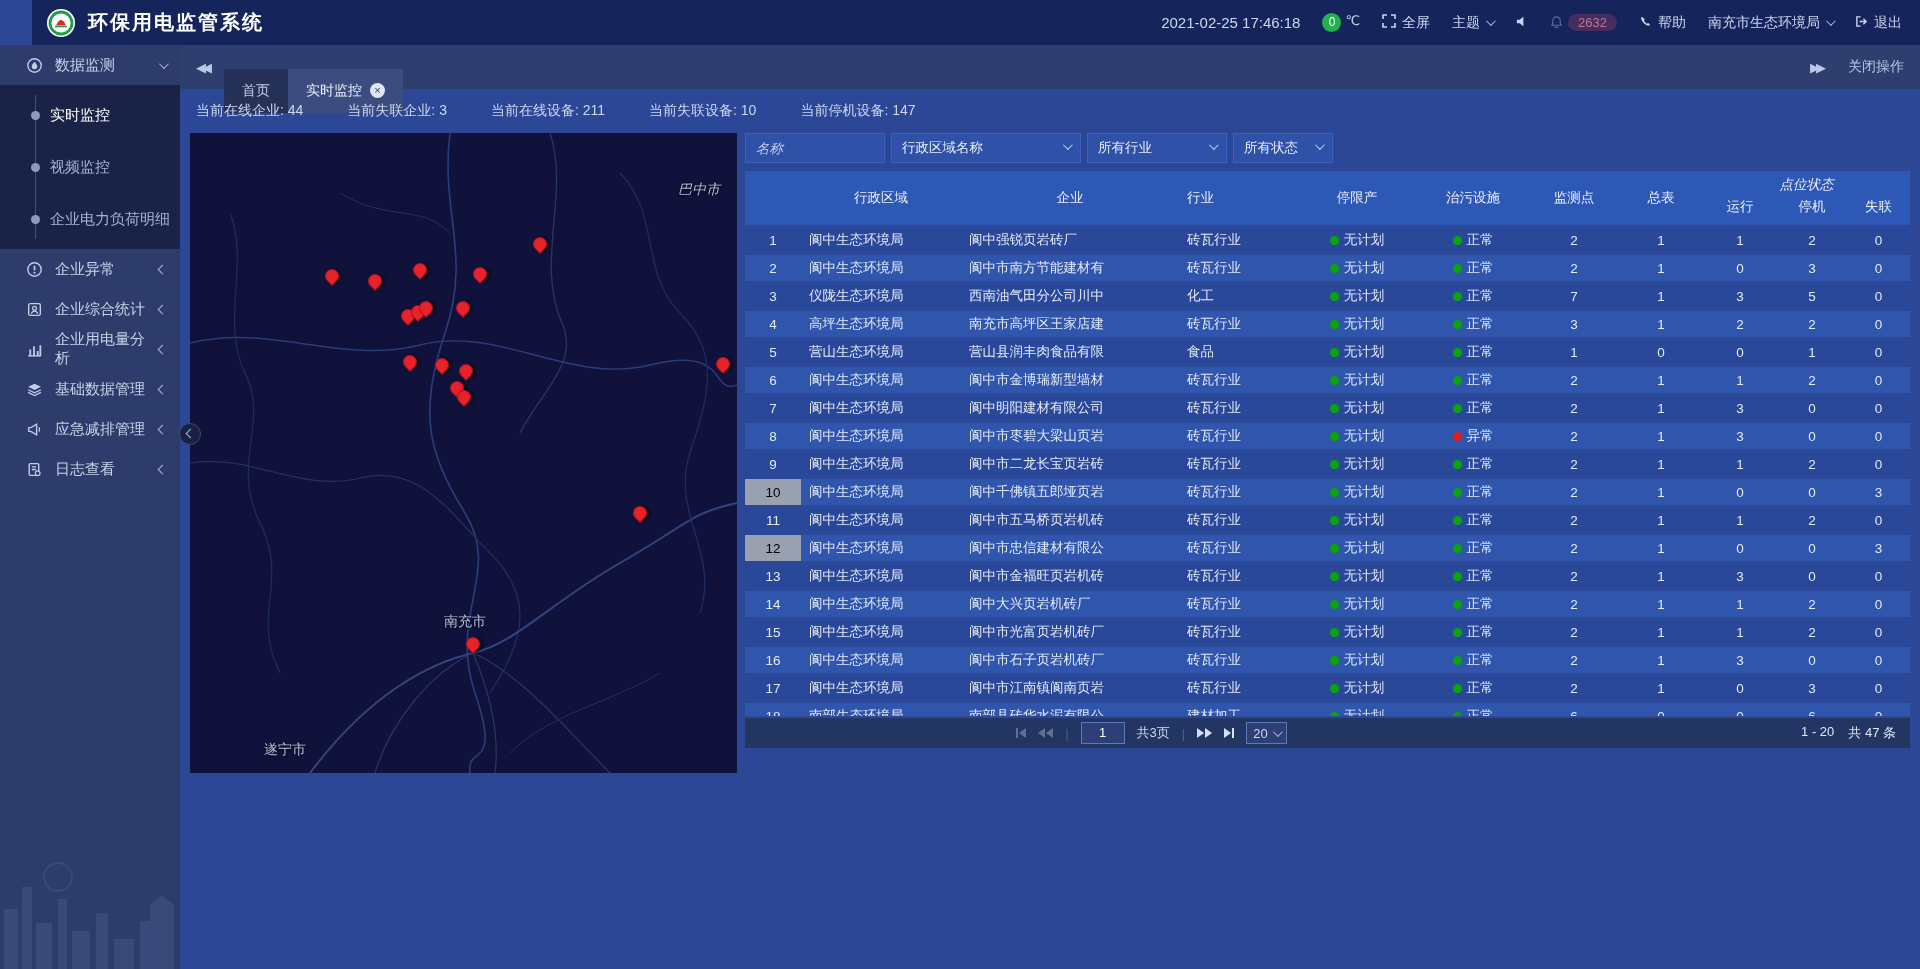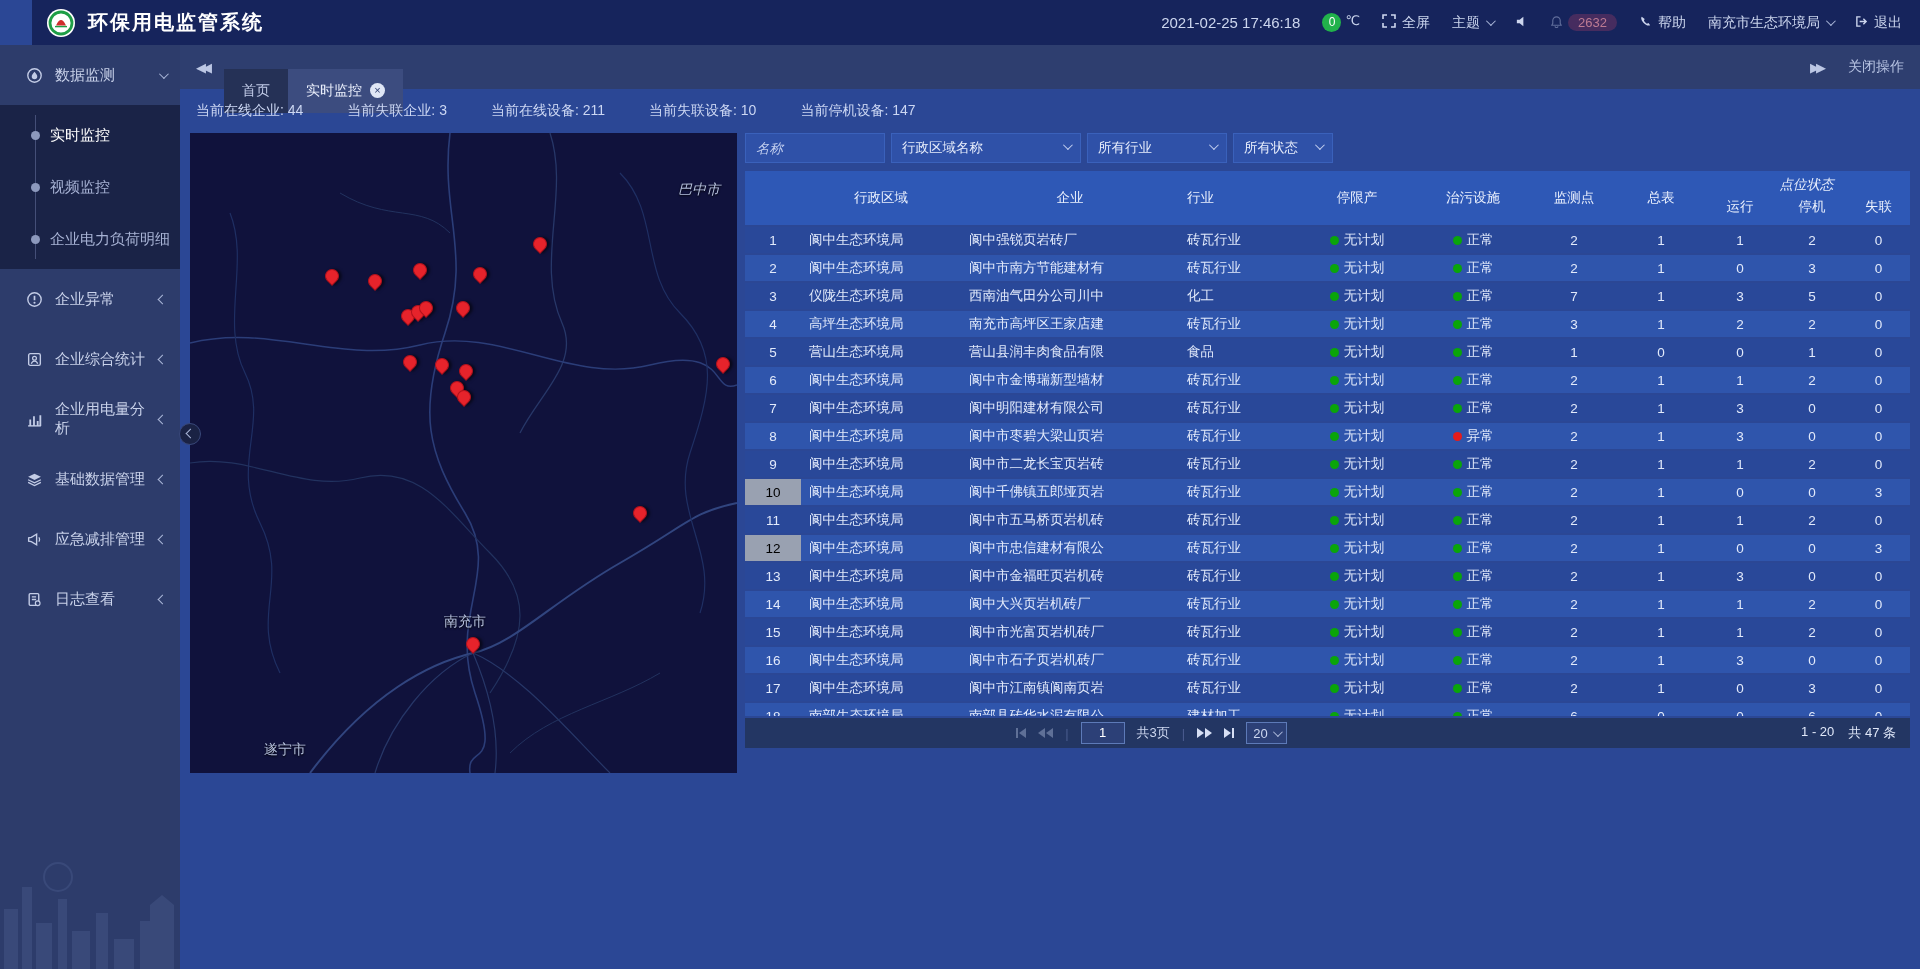--- a/index.html
+++ b/index.html
@@ -21,21 +21,21 @@
   .chev.left { transform:rotate(135deg); }
   .notif { display:flex; align-items:center; gap:5px; opacity:.85; }
   .notif-badge { background:rgba(225,73,109,.28); color:#d98a9c; border-radius:9px; padding:1px 10px; font-size:13px; }
 
   
   .main { display:flex; height:924px; }
   .sidebar { width:180px; background:#2d3c6b; position:relative; flex:none; overflow:hidden; }
   .content { flex:1; display:flex; flex-direction:column; background:#2b4795; min-width:0; }
 
   
-  .side-sec { height:60px; display:flex; align-items:center; padding:0 14px 0 26px; gap:12px; font-size:15px; color:#c9d2ea; cursor:pointer; }
+  .side-sec { height:40px; display:flex; align-items:center; padding:0 14px 0 26px; gap:12px; font-size:15px; color:#c9d2ea; cursor:pointer; }
   .side-sec .sicon { width:17px; height:17px; flex:none; display:flex; }
   .side-sec .slabel { flex:1; }
   .submenu { background:#1a2347; padding:4px 0; position:relative; }
   .subitem { height:52px; display:flex; align-items:center; padding-left:50px; font-size:15px; color:#a7b2d4; position:relative; cursor:pointer; }
   .subitem::before { content:""; position:absolute; left:31px; width:9px; height:9px; border-radius:50%; background:#8d99bd; }
   .submenu::before { content:""; position:absolute; left:35px; top:10px; bottom:10px; width:1px; background:#454f78; }
   .subitem.active { color:#ffffff; }
   .skyline { position:absolute; bottom:0; left:0; width:100%; opacity:.35; }
 
   

